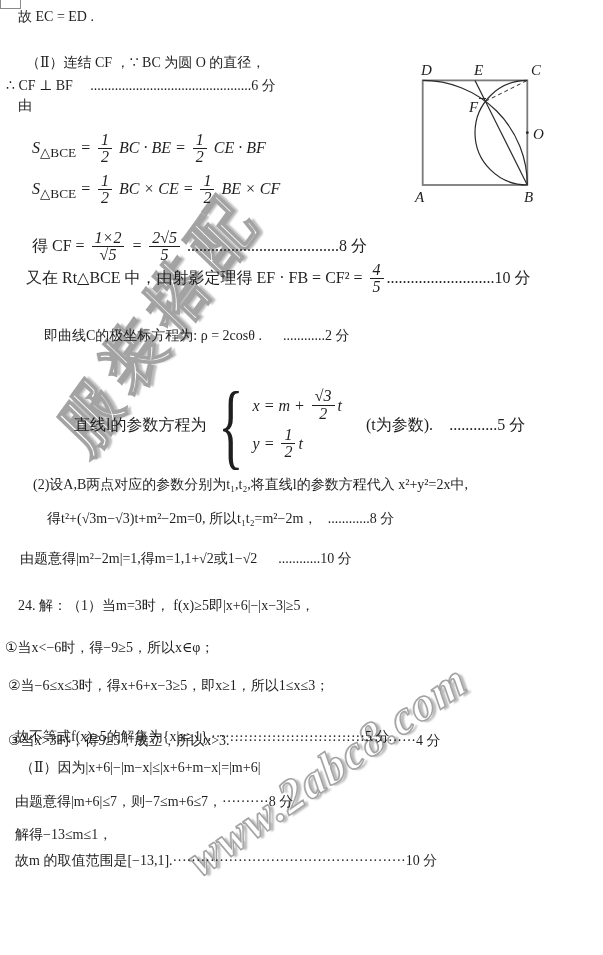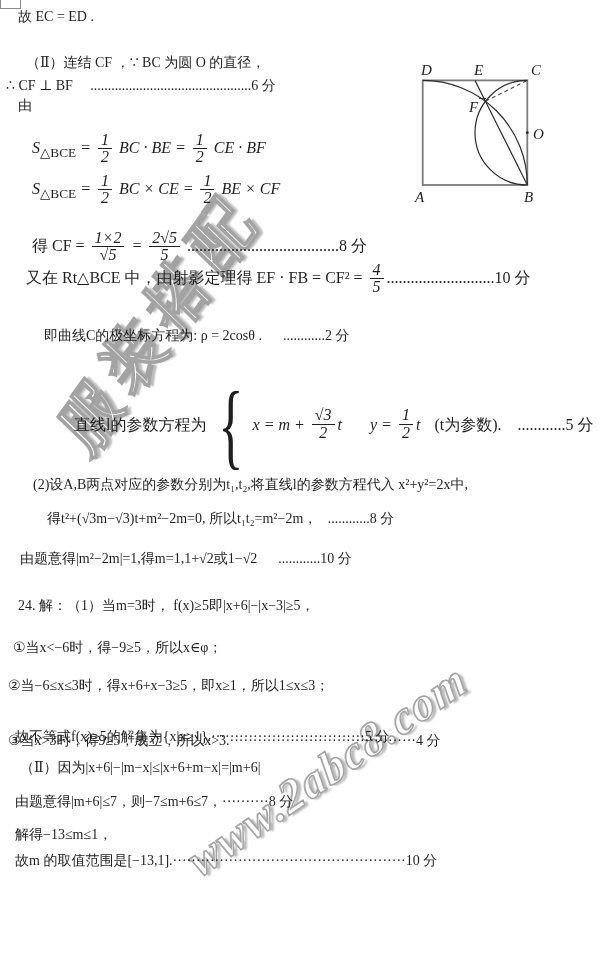--- a/index.html
+++ b/index.html
@@ -33,21 +33,21 @@
   .it{font-style:italic;}
   .sysrow{display:inline-flex;align-items:center;}
   .brace{
     font-size:96px;
     font-weight:300;
     line-height:90px;
     transform:scaleX(.55);
     display:inline-block;
     margin:0 -4px 0 2px;
   }
-  .eqcol{display:inline-flex;flex-direction:row;gap:28px;margin:0 10px 0 2px;}
+  .eqcol{display:inline-flex;flex-direction:column;gap:4px;margin:0 20px 0 2px;}
   .eq{display:inline-flex;align-items:center;font-style:italic;}
   .corner-box{
     position:absolute;left:0;top:0;width:19px;height:8px;
     border:1px solid #8a8a8a;border-top:none;
   }
   .wm{
     position:absolute;
     font-weight:bold;
     color:#ffffff;
     -webkit-text-stroke:1.5px #9a9a9a;
@@ -121,21 +121,21 @@
       <span> (t为参数).    </span>
       <span>............5 分</span>
     </span>
   </div>
 
   <div class="ln" style="left:33px;top:476px">(2)设A,B两点对应的参数分别为t₁,t₂,将直线l的参数方程代入 x²+y²=2x中,</div>
   <div class="ln" style="left:47px;top:510px">得t²+(√3m−√3)t+m²−2m=0, 所以t₁t₂=m²−2m，   ............8 分</div>
   <div class="ln" style="left:20px;top:550px">由题意得|m²−2m|=1,得m=1,1+√2或1−√2      ............10 分</div>
 
   <div class="ln" style="left:18px;top:597px">24. 解：（1）当m=3时， f(x)≥5即|x+6|−|x−3|≥5，</div>
-  <div class="ln" style="left:13px;top:639px">①当x&lt;−6时，得−9≥5，所以x∈φ；</div>
+  <div class="ln" style="left:5px;top:639px">①当x&lt;−6时，得−9≥5，所以x∈φ；</div>
   <div class="ln" style="left:8px;top:677px">②当−6≤x≤3时，得x+6+x−3≥5，即x≥1，所以1≤x≤3；</div>
   <div class="ln" style="left:8px;top:732px">③当x&gt;3时，得9≥5，成立，所以x&gt;3.········································4 分</div>
   <div class="ln" style="left:15px;top:728px">故不等式f(x)≥5的解集为{x|x≥1}.·································5 分</div>
   <div class="ln" style="left:20px;top:759px">（Ⅱ）因为|x+6|−|m−x|≤|x+6+m−x|=|m+6|</div>
   <div class="ln" style="left:15px;top:793px">由题意得|m+6|≤7，则−7≤m+6≤7，··········8 分</div>
   <div class="ln" style="left:15px;top:826px">解得−13≤m≤1，</div>
   <div class="ln" style="left:15px;top:852px">故m 的取值范围是[−13,1].··················································10 分</div>
 
   <svg style="position:absolute;left:395px;top:55px" width="208" height="160" viewBox="0 0 208 160">
     <rect x="27.7" y="25.4" width="104.6" height="104.6" fill="none" stroke="#7a7a7a" stroke-width="1.8"></rect>

